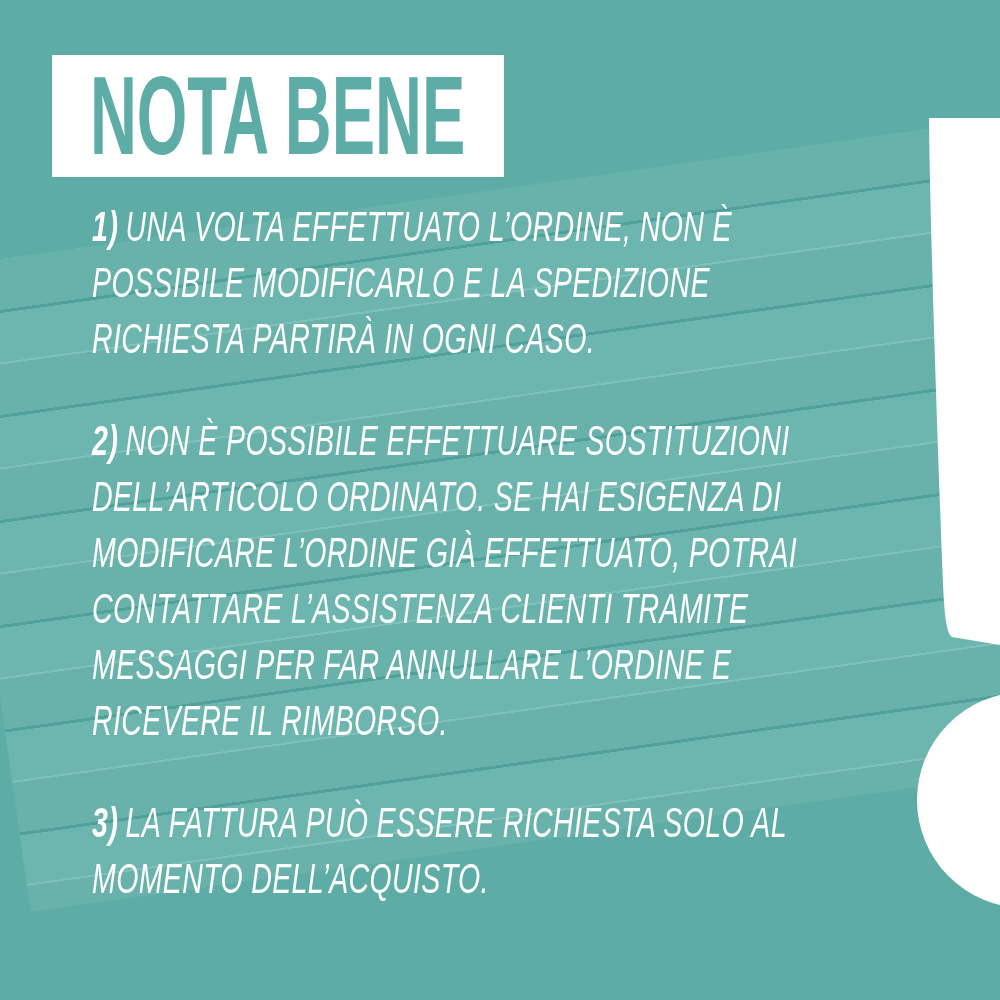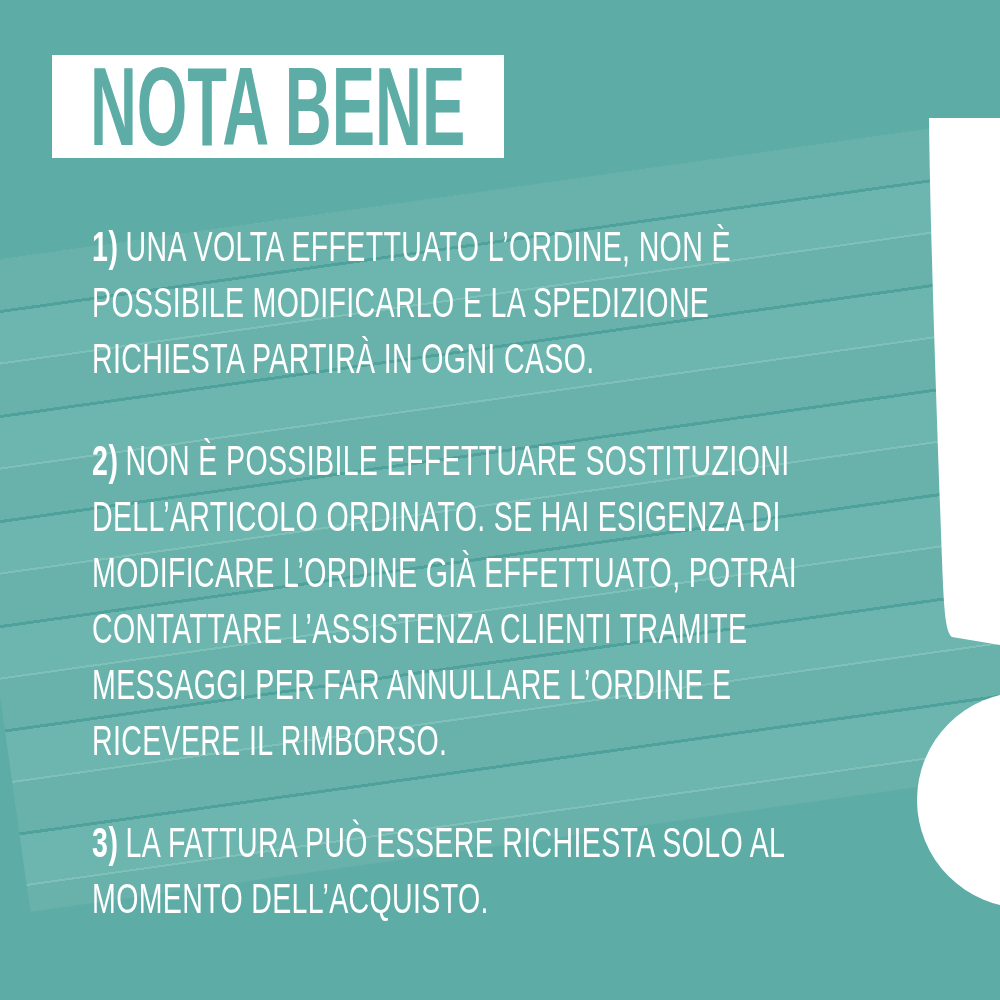--- a/index.html
+++ b/index.html
@@ -39,40 +39,41 @@
     width: 216px;
     height: 216px;
     border-radius: 50%;
     background: #ffffff;
   }
   .title-box {
     position: absolute;
     left: 52px;
     top: 55px;
     width: 452px;
-    height: 103px;
+    height: 122px;
     background: #ffffff;
     display: flex;
     align-items: center;
     justify-content: center;
   }
   .title-text {
     color: #5dada6;
     font-weight: 700;
     font-size: 112px;
     line-height: 1;
     white-space: nowrap;
     transform: scaleX(0.58);
     letter-spacing: 0px;
   }
   .notes {
     position: absolute;
     left: 92px;
-    top: 219px;
+    top: 199px;
     width: 860px;
+    font-style: italic;
   }
   .note {
     margin: 0 0 46px 0;
     width: 1130px;
     transform: scaleX(0.68);
     transform-origin: left top;
     color: #ffffff;
     font-size: 42px;
     line-height: 56px;
     font-weight: 400;

